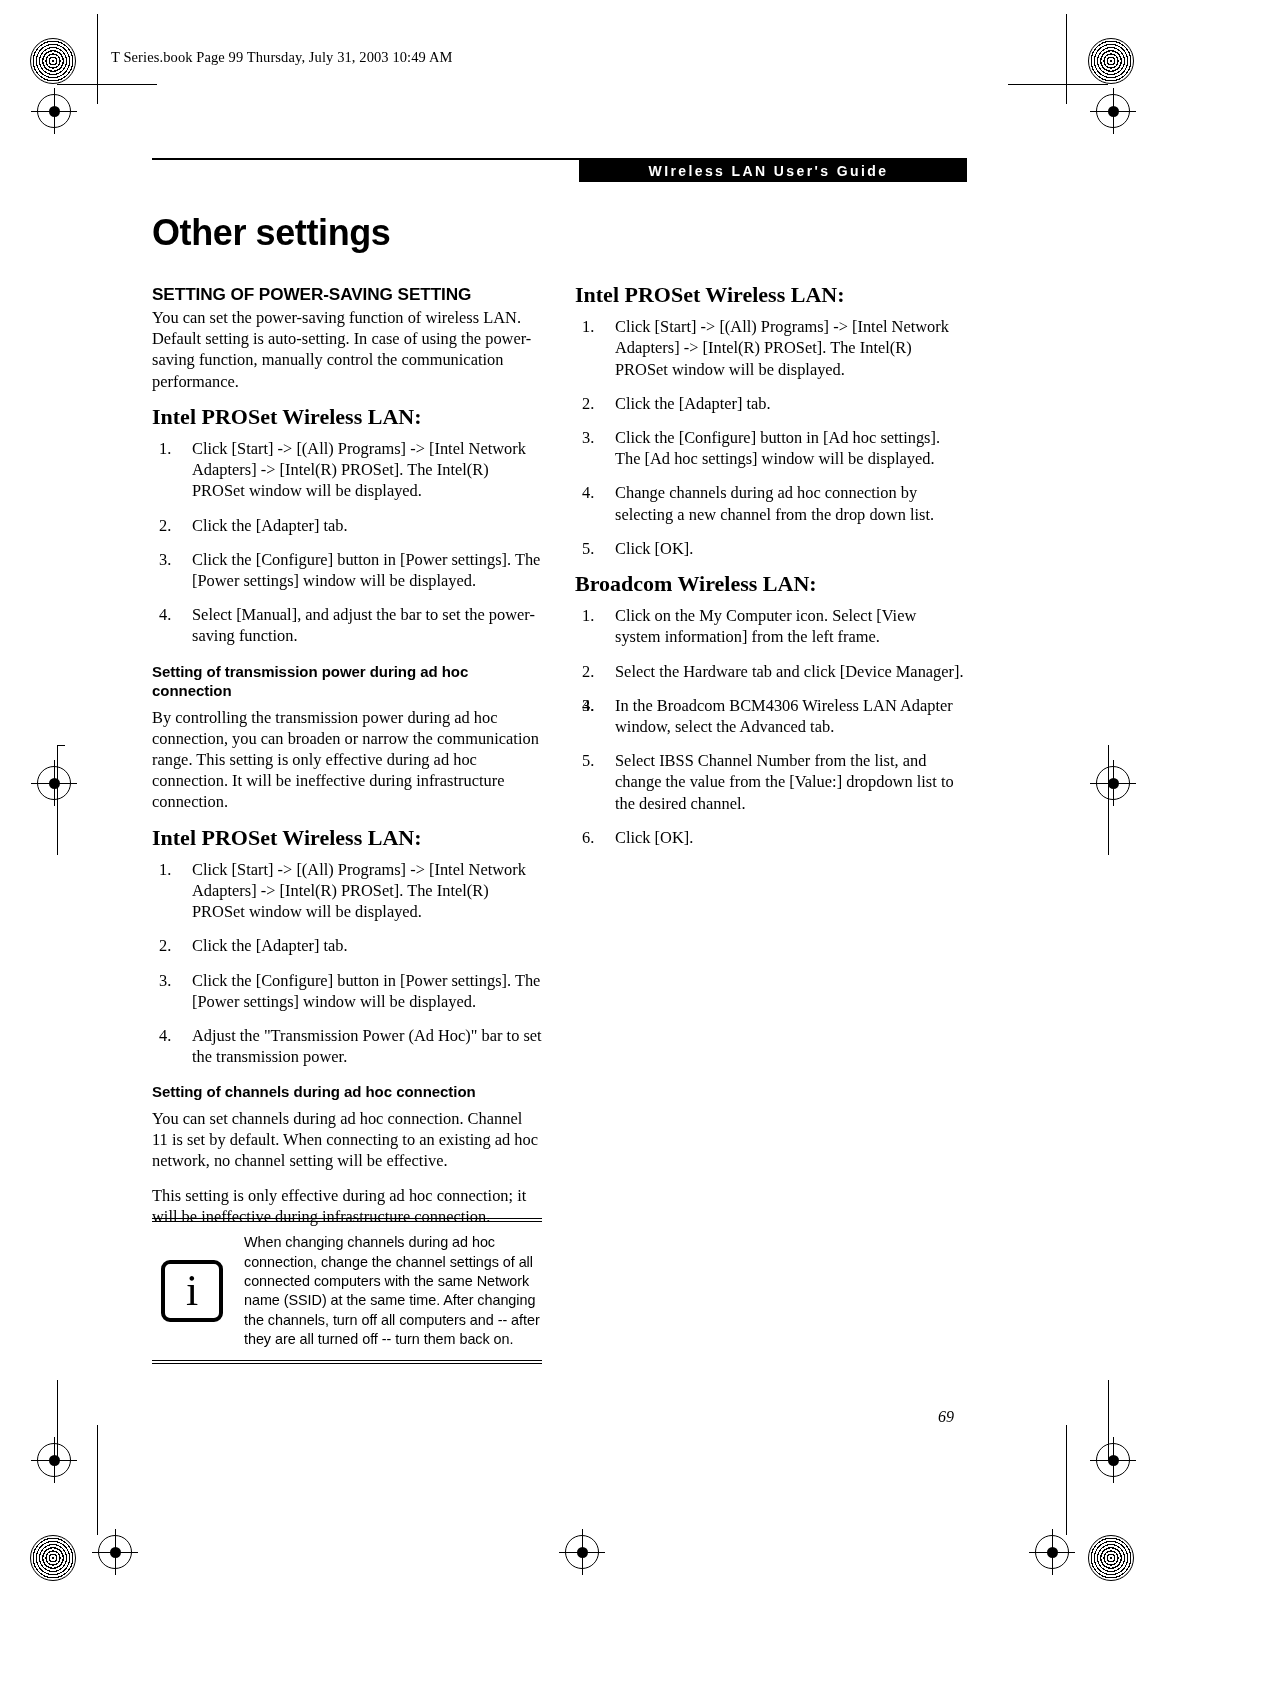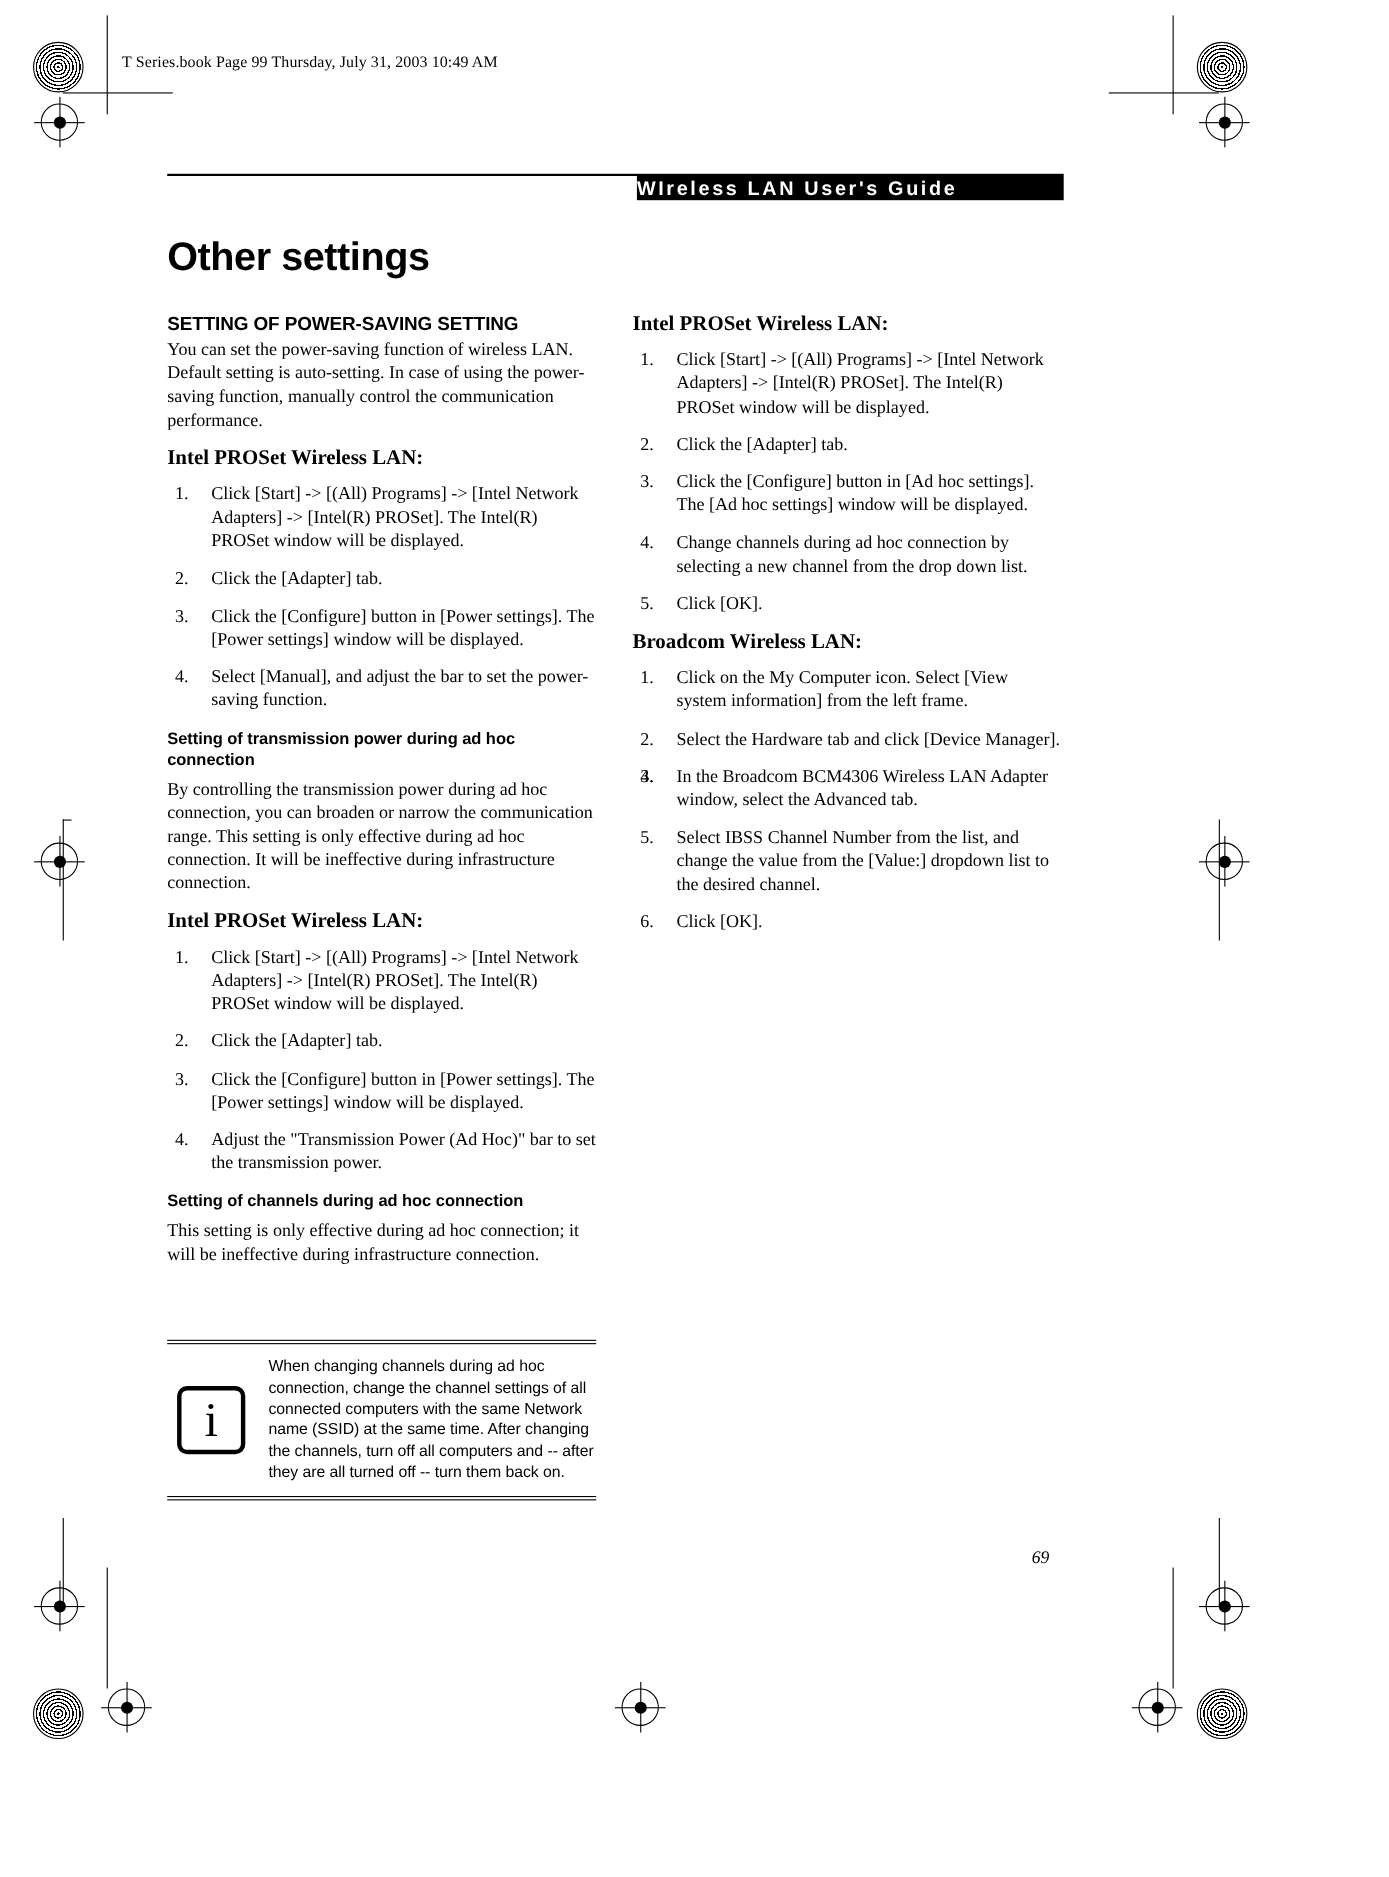--- a/index.html
+++ b/index.html
@@ -72,23 +72,23 @@
   .head-bar {
     position: absolute;
     left: 579px;
     top: 160px;
     width: 388px;
     height: 22px;
     background: #000;
     color: #fff;
     font-family: "Liberation Sans", sans-serif;
     font-weight: bold;
-    font-size: 18px;
+    font-size: 14px;
     letter-spacing: 2.4px;
-    text-align: left;
+    text-align: center;
     padding-right: 9px;
     box-sizing: border-box;
     line-height: 22px;
     white-space: nowrap;
   }
 
   
   .file-stamp {
     position: absolute;
     left: 111px;
@@ -139,21 +139,21 @@
   p.body {
     font-family: "Liberation Serif", serif;
     font-size: 16.4px;
     line-height: 21.2px;
     margin: 0 0 13px 0;
     text-align: left;
   }
   p.lead-in {
     font-family: "Liberation Serif", serif;
     font-weight: bold;
-    font-size: 19px;
+    font-size: 22px;
     line-height: 21.2px;
     margin: 14px 0 11px 0;
   }
   ol.steps {
     list-style: none;
     margin: 0;
     padding: 0;
   }
   ol.steps li {
     position: relative;
@@ -299,20 +299,21 @@
 
     <p class="lead-in">Intel PROSet Wireless LAN:</p>
     <ol class="steps">
       <li><span class="num">1.</span><span>Click [Start] -&gt; [(All) Programs] -&gt; [Intel Network Adapters] -&gt; [Intel(R) PROSet]. The Intel(R) PROSet window will be displayed.</span></li>
       <li><span class="num">2.</span><span>Click the [Adapter] tab.</span></li>
       <li><span class="num">3.</span><span>Click the [Configure] button in [Power settings]. The [Power settings] window will be displayed.</span></li>
       <li><span class="num">4.</span><span>Adjust the "Transmission Power (Ad Hoc)" bar to set the transmission power.</span></li>
     </ol>
 
     <h3 class="sub">Setting of channels during ad hoc connection</h3>
+    <p class="body">You can set channels during ad hoc connection. Channel 11 is set by default. When connecting to an existing ad hoc network, no channel setting will be effective.</p>
     <p class="body">This setting is only effective during ad hoc connection; it will be ineffective during infrastructure connection.</p>
   </div>
 
   <div class="col col-right">
     <p class="lead-in" style="margin-top:0;">Intel PROSet Wireless LAN:</p>
     <ol class="steps">
       <li><span class="num">1.</span><span>Click [Start] -&gt; [(All) Programs] -&gt; [Intel Network Adapters] -&gt; [Intel(R) PROSet]. The Intel(R) PROSet window will be displayed.</span></li>
       <li><span class="num">2.</span><span>Click the [Adapter] tab.</span></li>
       <li><span class="num">3.</span><span>Click the [Configure] button in [Ad hoc settings]. The [Ad hoc settings] window will be displayed.</span></li>
       <li><span class="num">4.</span><span>Change channels during ad hoc connection by selecting a new channel from the drop down list.</span></li>

